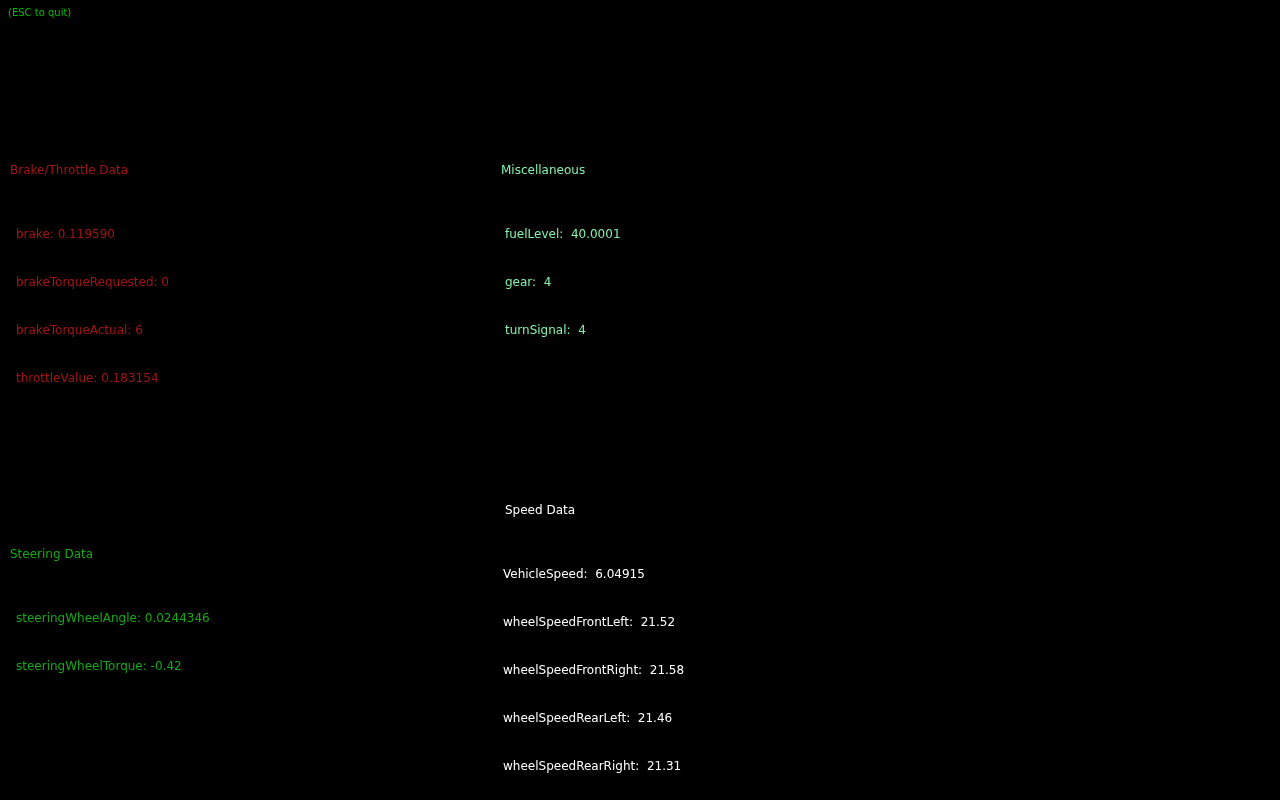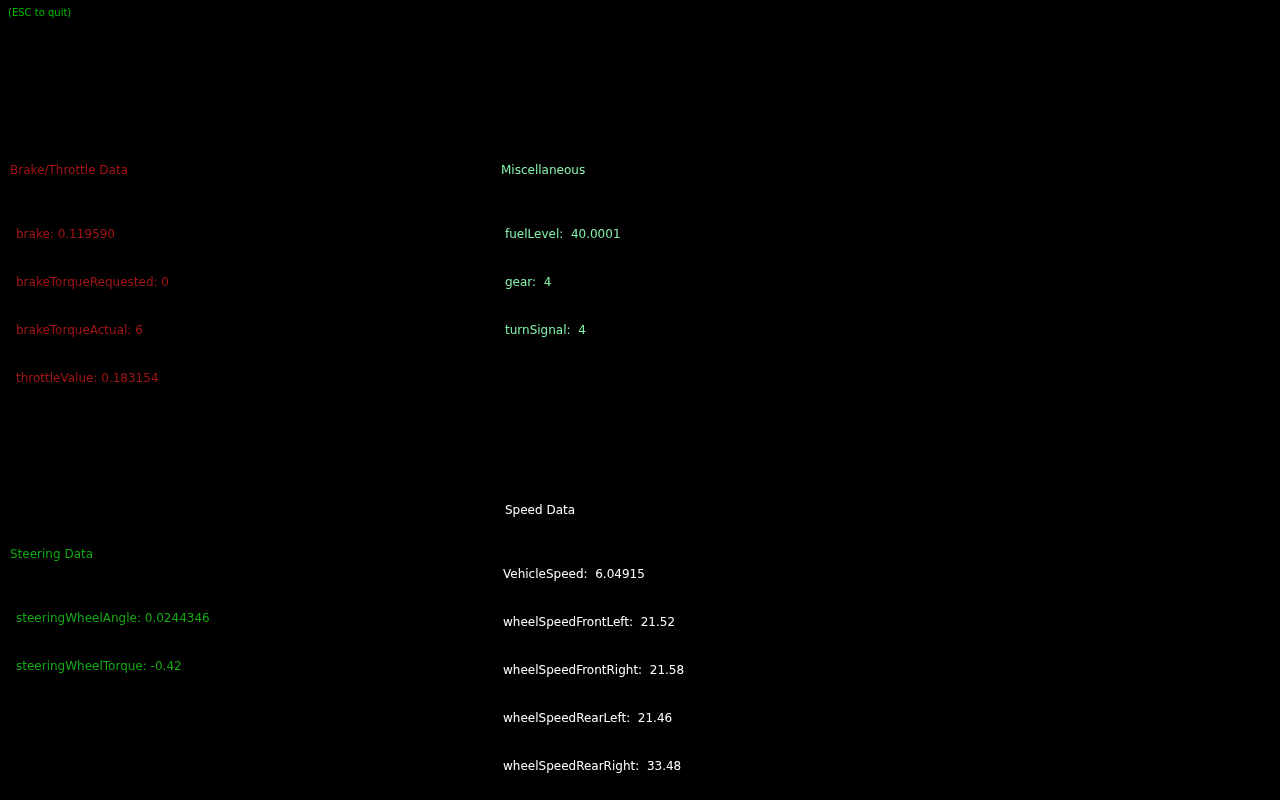--- a/index.html
+++ b/index.html
@@ -85,17 +85,17 @@
     </div>
   </div>
 
   <div class="sec" id="sec-speed" style="color: #ffffff;">
     <div class="sec-title">Speed Data</div>
     <div class="sec-body">
       <div class="line">VehicleSpeed:  6.04915</div>
       <div class="line">wheelSpeedFrontLeft:  21.52</div>
       <div class="line">wheelSpeedFrontRight:  21.58</div>
       <div class="line">wheelSpeedRearLeft:  21.46</div>
-      <div class="line">wheelSpeedRearRight:  33.48</div>
+      <div class="line">wheelSpeedRearRight:  21.31</div>
     </div>
   </div>
 
 </div>
 
 </body></html>

